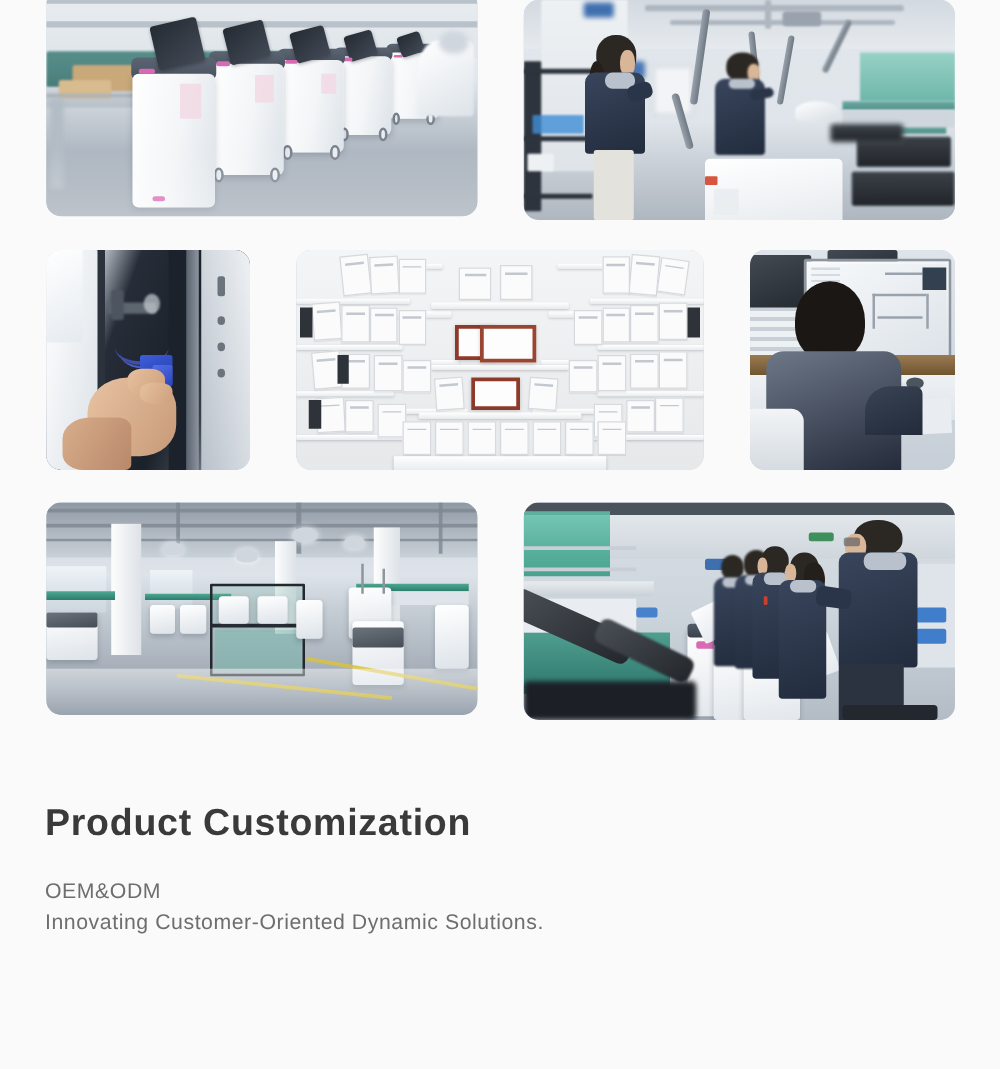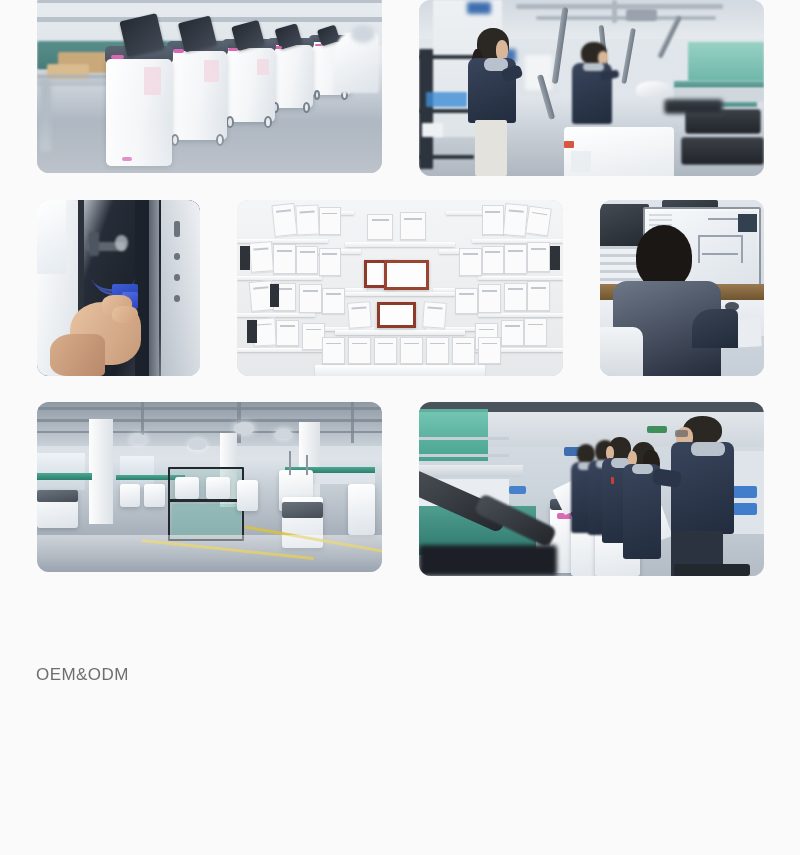--- a/index.html
+++ b/index.html
@@ -522,18 +522,20 @@
         <div class="t7-blackarm" style="left:-4%;top:50%;width:30%;height:14%;transform:rotate(24deg);"></div>
         <div class="t7-blackarm blur1" style="left:16%;top:62%;width:24%;height:12%;transform:rotate(26deg);"></div>
         <div class="fill blur2" style="left:0;bottom:0;width:40%;height:18%;background:#1c2026;border-radius:4px;"></div>
         <div class="fill" style="right:4%;bottom:0;width:22%;height:7%;background:#23282e;border-radius:3px;"></div>
       </div>
     </div>
 
   </div>
 
   <div class="content">
+    <h1 class="heading">Product Customization</h1>
     <div class="sub-wrap">
       <div class="sub-line">OEM&amp;ODM</div>
+      <div class="sub-line">Innovating Customer-Oriented Dynamic Solutions.</div>
     </div>
   </div>
 
 </div>
 
 </body></html>

